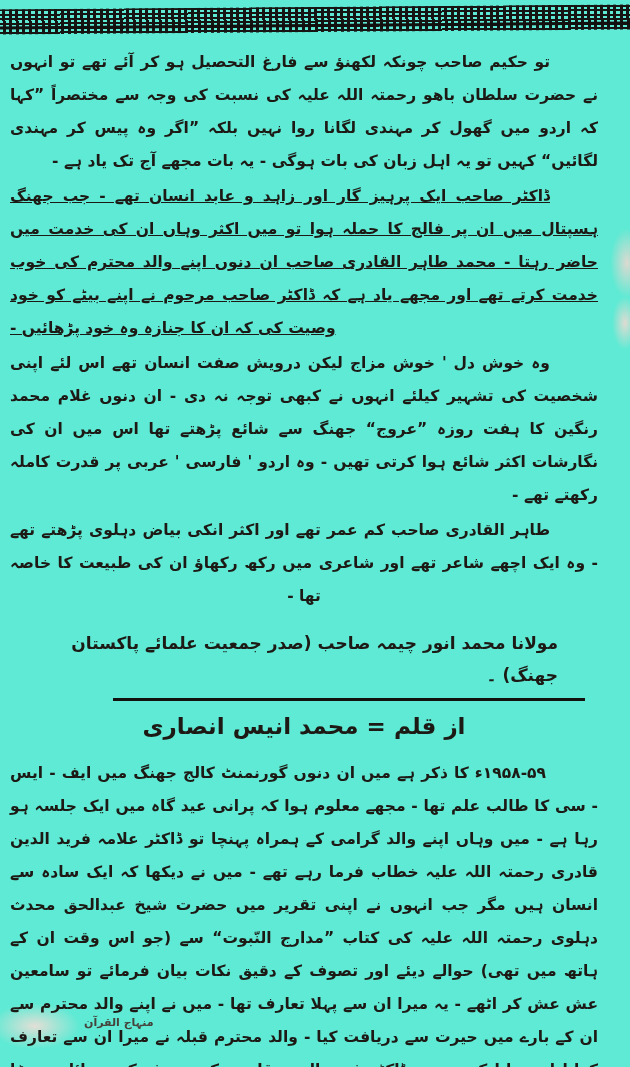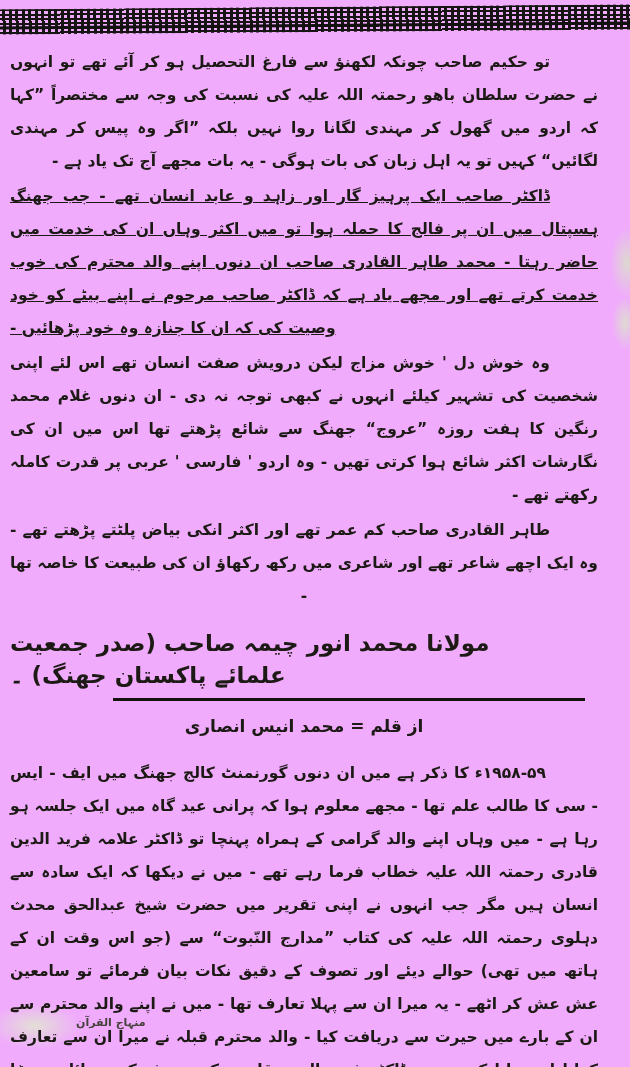--- a/index.html
+++ b/index.html
@@ -1,20 +1,20 @@
 <!DOCTYPE html>
 <html lang="ur" dir="rtl"><head>
 <meta charset="utf-8">
 <style>
   html,body{margin:0;padding:0;background:#d8d5cf;}
   .page{
     position:relative;
     width:630px;height:1067px;
     margin:0 auto;
-    background:#f0abfc;
+    background:#5eead4;
     overflow:hidden;
     font-family:"DejaVu Sans",sans-serif;
     color:#1d1a16;
     box-sizing:border-box;
   }
   
   .ornament-band{
     position:absolute;top:7px;left:-4px;right:-4px;height:25px;
     background-image:
       repeating-linear-gradient(180deg,#171513 0 2px,rgba(0,0,0,0) 2px 4.5px),
@@ -40,43 +40,43 @@
     text-align:justify;
     text-align-last:right;
   }
   .s1 .para:nth-child(2){text-align-last:left;text-decoration:underline;}
   .s1 .para:nth-child(4){text-align-last:center;}
   .s1 .para:nth-child(6){text-align-last:center;}
   
   .heading-block{margin-top:14px;}
   .heading{
     margin:0;
-    font-size:23px;
+    font-size:17px;
     font-weight:bold;
-    text-align:left;
+    text-align:right;
     line-height:32px;
     padding-right:40px;
   }
   .heading-rule{
     height:3px;background:#14120f;
     width:472px;
     margin:7px 13px 10px auto;
   }
   .byline{
     text-align:center;
-    font-size:17px;
+    font-size:23px;
     font-weight:bold;
     margin:0 0 16px 0;
     line-height:30px;
   }
   .s2 .para{text-indent:52px;margin-bottom:0;}
   
   .stamp{
     position:absolute;
-    left:76px;top:1016px;
+    left:84px;top:1016px;
     font-size:11px;
     font-weight:bold;
     color:#45413b;
     filter:blur(0.4px);
     direction:rtl;
   }
   
   .smudge{position:absolute;pointer-events:none;border-radius:50%;}
   .smudge.a{right:-14px;top:228px;width:34px;height:70px;background:radial-gradient(closest-side,#ddd9d0,rgba(243,241,234,0));}
   .smudge.b{left:-10px;bottom:18px;width:90px;height:46px;background:radial-gradient(closest-side,#e3dfd6,rgba(243,241,234,0));}
@@ -92,21 +92,21 @@
   <div class="smudge a"></div>
   <div class="smudge b"></div>
   <div class="smudge c"></div>
 
   <div class="text-col">
 
     <section class="s1">
       <p class="para">تو حکیم صاحب چونکہ لکھنؤ سے فارغ التحصیل ہو کر آئے تھے تو انہوں نے حضرت سلطان باھو رحمتہ اللہ علیہ کی نسبت کی وجہ سے مختصراً ”کہا کہ اردو میں گھول کر مہندی لگانا روا نہیں بلکہ ”اگر وہ پیس کر مہندی لگائیں“ کہیں تو یہ اہل زبان کی بات ہوگی - یہ بات مجھے آج تک یاد ہے -</p>
       <p class="para">ڈاکٹر صاحب ایک پرہیز گار اور زاہد و عابد انسان تھے - جب جھنگ ہسپتال میں ان پر فالج کا حملہ ہوا تو میں اکثر وہاں ان کی خدمت میں حاضر رہتا - محمد طاہر القادری صاحب ان دنوں اپنے والد محترم کی خوب خدمت کرتے تھے اور مجھے یاد ہے کہ ڈاکٹر صاحب مرحوم نے اپنے بیٹے کو خود وصیت کی کہ ان کا جنازہ وہ خود پڑھائیں -</p>
       <p class="para">وہ خوش دل ' خوش مزاج لیکن درویش صفت انسان تھے اس لئے اپنی شخصیت کی تشہیر کیلئے انہوں نے کبھی توجہ نہ دی - ان دنوں غلام محمد رنگین کا ہفت روزہ ”عروج“ جھنگ سے شائع پڑھتے تھا اس میں ان کی نگارشات اکثر شائع ہوا کرتی تھیں - وہ اردو ' فارسی ' عربی پر قدرت کاملہ رکھتے تھے -</p>
-      <p class="para">طاہر القادری صاحب کم عمر تھے اور اکثر انکی بیاض پلٹتے پڑھتے تھے - وہ ایک اچھے شاعر تھے اور شاعری میں رکھ رکھاؤ ان کی طبیعت کا خاصہ تھا -</p>
+      <p class="para">طاہر القادری صاحب کم عمر تھے اور اکثر انکی بیاض دہلوی پڑھتے تھے - وہ ایک اچھے شاعر تھے اور شاعری میں رکھ رکھاؤ ان کی طبیعت کا خاصہ تھا -</p>
     </section>
 
     <div class="heading-block">
       <h2 class="heading">مولانا محمد انور چیمہ صاحب (صدر جمعیت علمائے پاکستان جھنگ) ۔</h2>
       <div class="heading-rule"></div>
       <div class="byline">از قلم = محمد انیس انصاری</div>
     </div>
 
     <section class="s2">
       <p class="para">۱۹۵۸-۵۹ء کا ذکر ہے میں ان دنوں گورنمنٹ کالج جھنگ میں ایف - ایس - سی کا طالب علم تھا - مجھے معلوم ہوا کہ پرانی عید گاہ میں ایک جلسہ ہو رہا ہے - میں وہاں اپنے والد گرامی کے ہمراہ پہنچا تو ڈاکٹر علامہ فرید الدین قادری رحمتہ اللہ علیہ خطاب فرما رہے تھے - میں نے دیکھا کہ ایک سادہ سے انسان ہیں مگر جب انہوں نے اپنی تقریر میں حضرت شیخ عبدالحق محدث دہلوی رحمتہ اللہ علیہ کی کتاب ”مدارج النّبوت“ سے (جو اس وقت ان کے ہاتھ میں تھی) حوالے دیئے اور تصوف کے دقیق نکات بیان فرمائے تو سامعین عش عش کر اٹھے - یہ میرا ان سے پہلا تعارف تھا - میں نے اپنے والد محترم سے ان کے بارے میں حیرت سے دریافت کیا - والد محترم قبلہ نے میرا ان سے تعارف کرایا اور بتایا کہ محترم ڈاکٹر فرید الدین قادری کو تصوف کے مسائل پر بڑا عبور حاصل ہے - وہاں سے میرا ان سے رابطہ کا آغاز ہوا -</p>

